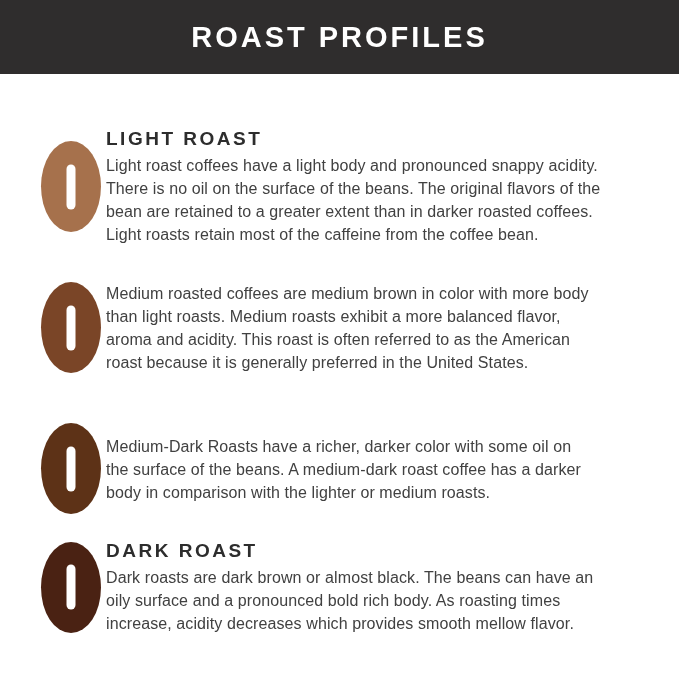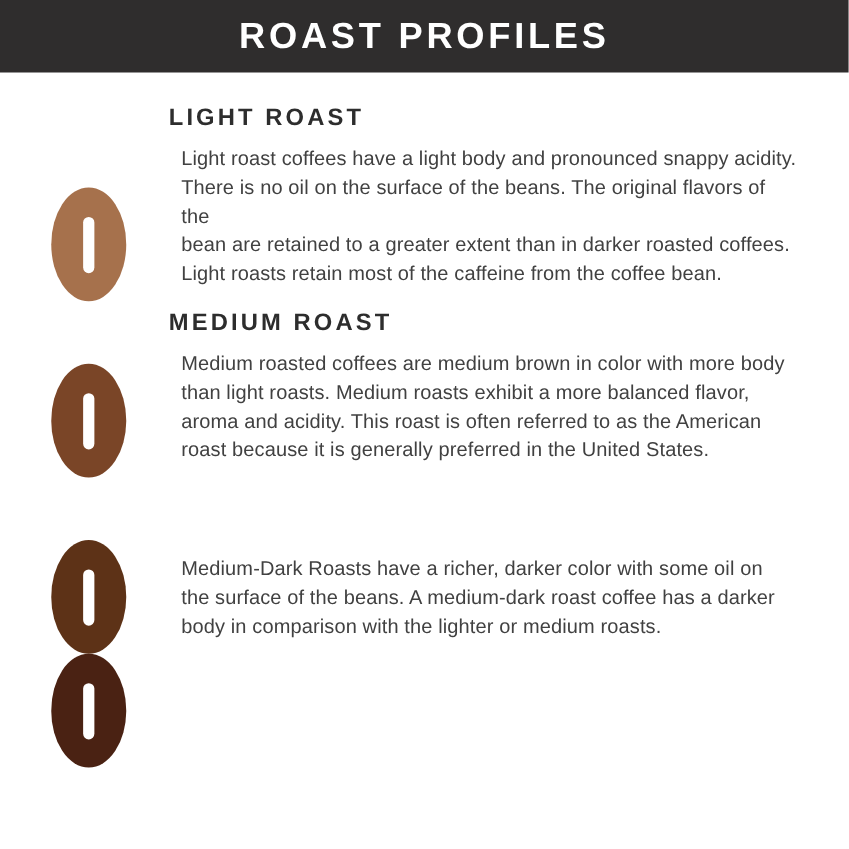--- a/index.html
+++ b/index.html
@@ -10,41 +10,41 @@
     overflow: hidden;
     background: #ffffff;
     font-family: "Liberation Sans", sans-serif;
   }
   .page {
     width: 679px;
     height: 679px;
     background: #ffffff;
   }
   .header {
-    height: 58px;
+    height: 74px;
     width: 100%;
     background: #2f2d2d;
     display: flex;
     align-items: center;
     justify-content: center;
   }
   .header h1 {
     margin: 0;
     color: #ffffff;
     font-size: 29px;
     font-weight: 700;
     letter-spacing: 3px;
   }
   .content {
     padding: 42px 30px 0 41px;
   }
   .roast-section {
     display: flex;
-    gap: 34px;
-    align-items: flex-end;
+    gap: 5px;
+    align-items: center;
     height: 141px;
   }
   .roast-section:last-child {
     height: auto;
   }
   .bean {
     width: 60px;
     height: 91px;
     border-radius: 50%;
     position: relative;
@@ -66,21 +66,21 @@
     min-width: 0;
   }
   .roast-title {
     margin: 0 0 4px 0;
     font-size: 19px;
     font-weight: 700;
     letter-spacing: 2.5px;
     color: #2d2d2d;
   }
   .roast-body {
-    margin: 10px;
+    margin: 0;
     font-size: 16px;
     line-height: 23px;
     color: #414141;
     letter-spacing: 0.1px;
     white-space: pre-line;
   }
 </style>
 </head>
 <body>
 
@@ -103,21 +103,20 @@
 bean are retained to a greater extent than in darker roasted coffees.
 Light roasts retain most of the caffeine from the coffee bean.</p>
       </div>
     </section>
 
     <section class="roast-section">
       <div class="bean" style="background-color: rgb(122, 69, 39);">
         <span class="slit" style="background-color: rgb(255, 255, 255);"></span>
       </div>
       <div class="text-col">
-        <h2 class="roast-title">MEDIUM ROAST</h2>
         <p class="roast-body">Medium roasted coffees are medium brown in color with more body
 than light roasts. Medium roasts exhibit a more balanced flavor,
 aroma and acidity.  This roast is often referred to as the American
 roast because it is generally preferred in the United States.</p>
       </div>
     </section>
 
     <section class="roast-section">
       <div class="bean" style="background-color: rgb(93, 50, 23);">
         <span class="slit" style="background-color: rgb(255, 255, 255);"></span>
@@ -126,16 +125,22 @@
         <p class="roast-body">Medium-Dark Roasts have a richer, darker color with some oil on
 the surface of the beans. A medium-dark roast coffee has a darker
 body in comparison with the lighter or medium roasts.</p>
       </div>
     </section>
 
     <section class="roast-section">
       <div class="bean" style="background-color: rgb(74, 34, 19);">
         <span class="slit" style="background-color: rgb(255, 255, 255);"></span>
       </div>
+      <div class="text-col">
+        <h2 class="roast-title">DARK ROAST</h2>
+        <p class="roast-body">Dark roasts are dark brown or almost black. The beans can have an
+oily surface and a pronounced bold rich body. As roasting times
+increase, acidity decreases which provides smooth mellow flavor.</p>
+      </div>
     </section>
 
   </main>
 </div>
 
 </body></html>

